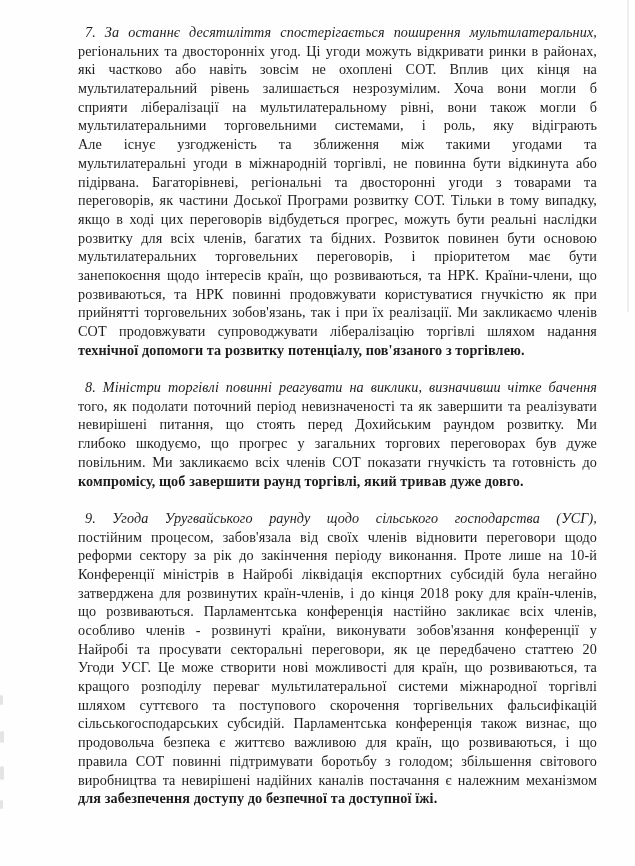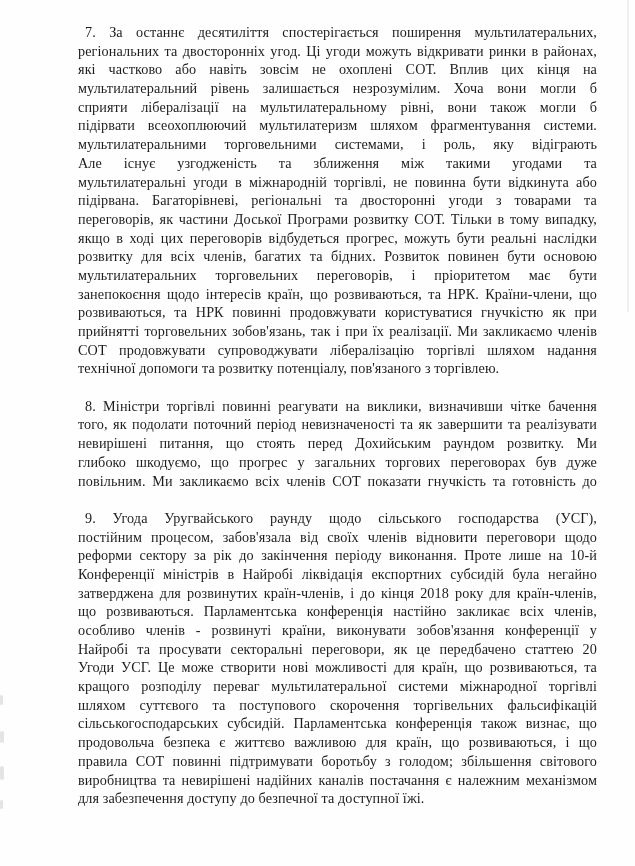--- a/index.html
+++ b/index.html
@@ -34,24 +34,26 @@
   }
   .line {
     text-align: justify;
     text-align-last: justify;
     white-space: normal;
     overflow: hidden;
     height: 18.7px;
   }
   .line.first {
     text-indent: 7px;
+    font-style: italic;
   }
   .line.last {
     text-align: center;
     text-align-last: left;
+    font-weight: bold;
   }
   
   .edge-line-right {
     position: absolute;
     top: 0;
     right: 6px;
     width: 2px;
     height: 312px;
     background: rgba(120,120,120,0.12);
   }
@@ -76,41 +78,41 @@
   <div class="speck s3"></div>
   <div class="speck s4"></div>
 
   <div class="doc-body">
     <div class="paragraph">
         <div class="line first">7.  За останнє десятиліття спостерігається поширення мультилатеральних,</div>
         <div class="line">регіональних та двосторонніх угод. Ці угоди можуть відкривати ринки в районах,</div>
         <div class="line">які частково або навіть зовсім не охоплені СОТ. Вплив цих кінця на</div>
         <div class="line">мультилатеральний рівень залишається незрозумілим. Хоча вони могли б</div>
         <div class="line">сприяти лібералізації на мультилатеральному рівні, вони також могли б</div>
-        <div class="line">підірвати всеохоплюючий мультилатеризм шляхом фрагментування системи.</div>
         <div class="line">мультилатеральними торговельними системами, і роль, яку відіграють</div>
         <div class="line">Але існує узгодженість та зближення між такими угодами та</div>
         <div class="line">мультилатеральні угоди в міжнародній торгівлі, не повинна бути відкинута або</div>
         <div class="line">підірвана. Багаторівневі, регіональні та двосторонні угоди з товарами та</div>
         <div class="line">переговорів, як частини Доської Програми розвитку СОТ. Тільки в тому випадку,</div>
         <div class="line">якщо в ході цих переговорів відбудеться прогрес, можуть бути реальні наслідки</div>
         <div class="line">розвитку для всіх членів, багатих та бідних. Розвиток повинен бути основою</div>
         <div class="line">мультилатеральних торговельних переговорів, і пріоритетом має бути</div>
         <div class="line">занепокоєння щодо інтересів країн, що розвиваються, та НРК. Країни-члени, що</div>
         <div class="line">розвиваються, та НРК повинні продовжувати користуватися гнучкістю як при</div>
         <div class="line">прийнятті торговельних зобов'язань, так і при їх реалізації. Ми закликаємо членів</div>
         <div class="line">СОТ продовжувати супроводжувати лібералізацію торгівлі шляхом надання</div>
         <div class="line last">технічної допомоги та розвитку потенціалу, пов'язаного з торгівлею.</div>
       </div>
     <div class="paragraph">
         <div class="line first">8.  Міністри торгівлі повинні реагувати на виклики, визначивши чітке бачення</div>
         <div class="line">того, як подолати поточний період невизначеності та як завершити та реалізувати</div>
         <div class="line">невирішені питання, що стоять перед Дохийським раундом розвитку. Ми</div>
         <div class="line">глибоко шкодуємо, що прогрес у загальних торгових переговорах був дуже</div>
         <div class="line">повільним. Ми закликаємо всіх членів СОТ показати гнучкість та готовність до</div>
+        <div class="line last">компромісу, щоб завершити раунд торгівлі, який тривав дуже довго.</div>
       </div>
     <div class="paragraph">
         <div class="line first">9.  Угода Уругвайського раунду щодо сільського господарства (УСГ),</div>
         <div class="line">постійним процесом, забов'язала від своїх членів відновити переговори щодо</div>
         <div class="line">реформи сектору за рік до закінчення періоду виконання. Проте лише на 10-й</div>
         <div class="line">Конференції міністрів в Найробі ліквідація експортних субсидій була негайно</div>
         <div class="line">затверджена для розвинутих країн-членів, і до кінця 2018 року для країн-членів,</div>
         <div class="line">що розвиваються. Парламентська конференція настійно закликає всіх членів,</div>
         <div class="line">особливо членів - розвинуті країни, виконувати зобов'язання конференції у</div>
         <div class="line">Найробі та просувати секторальні переговори, як це передбачено статтею 20</div>

